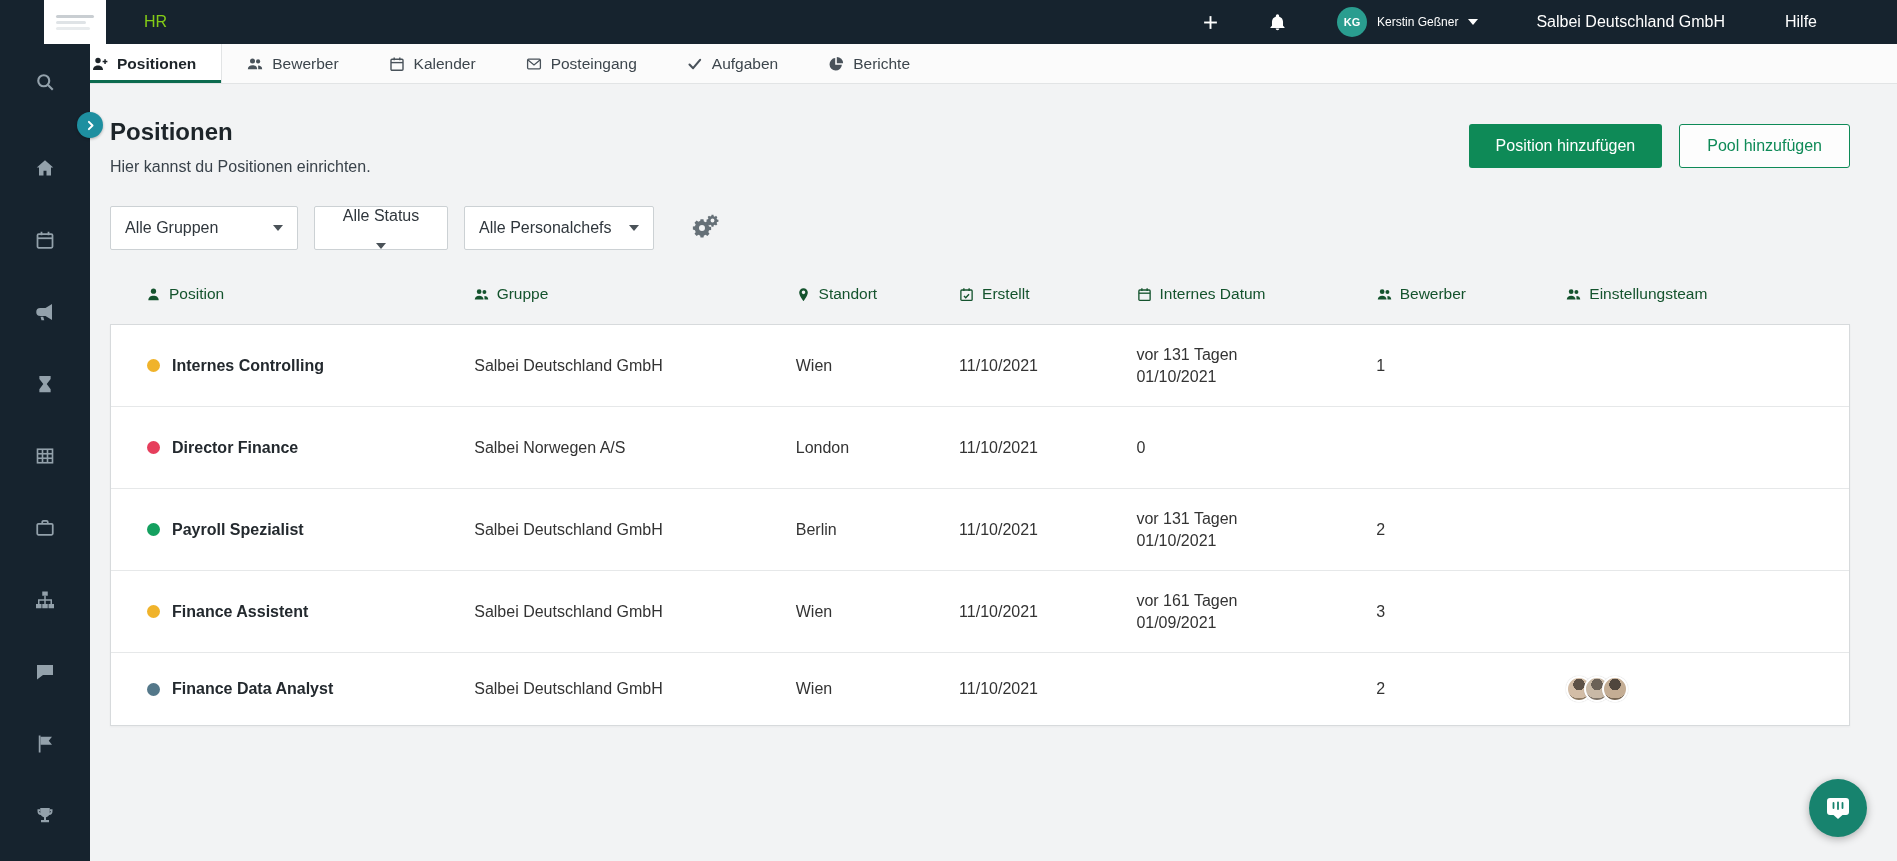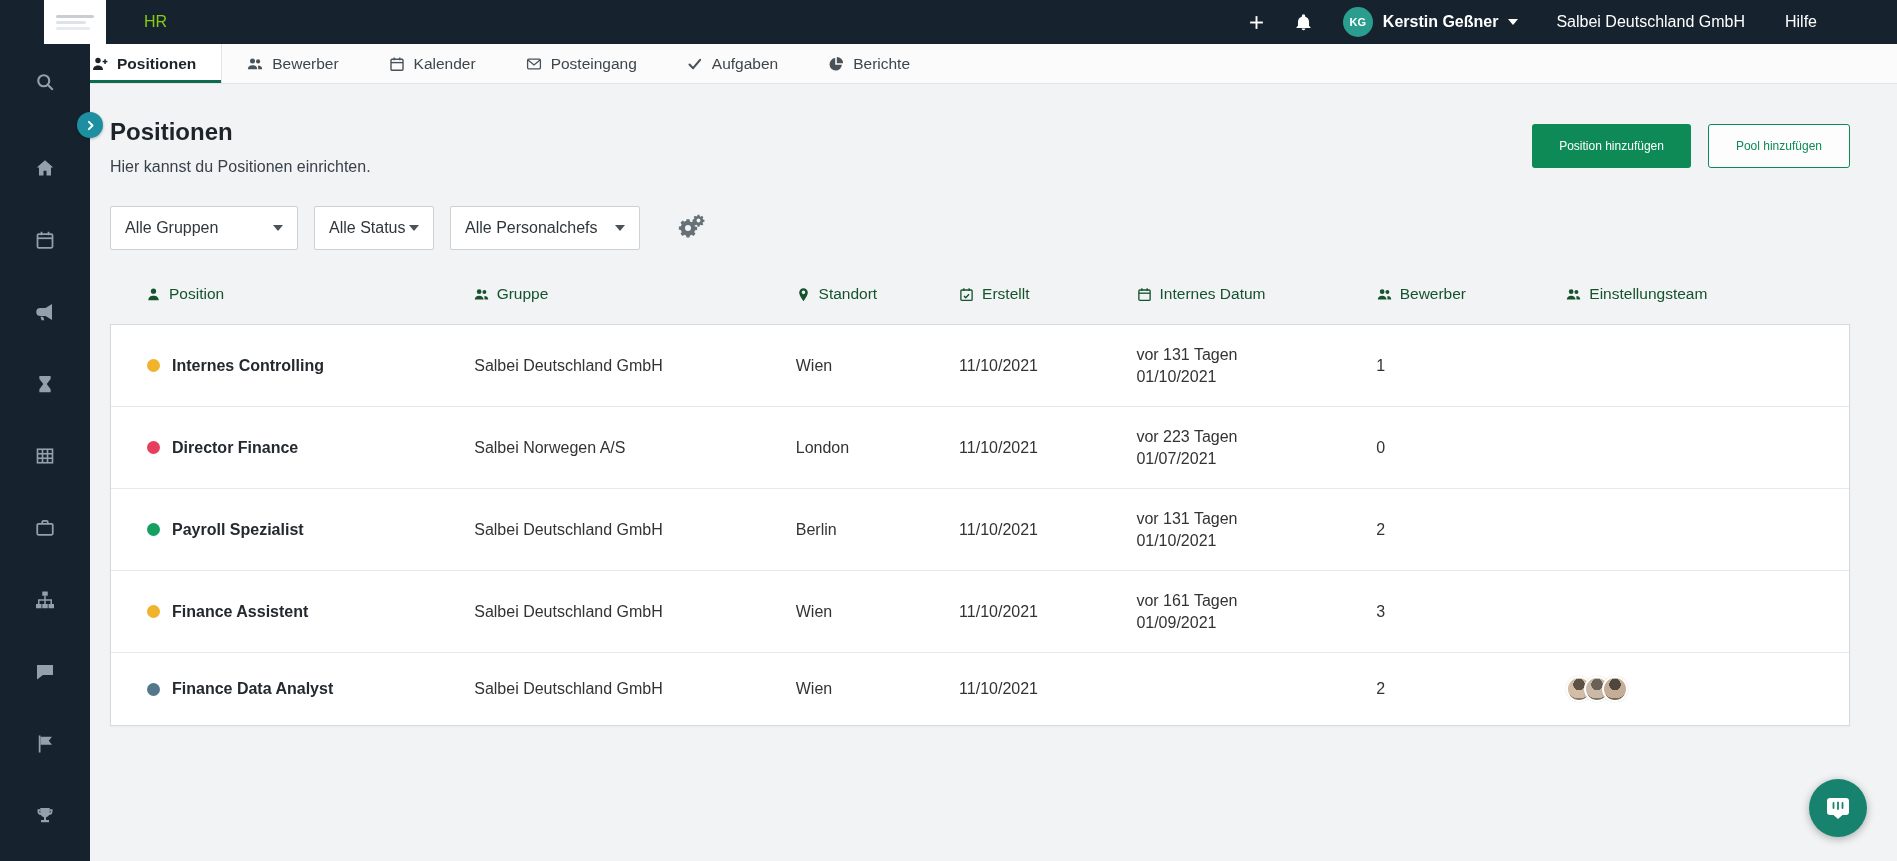--- a/index.html
+++ b/index.html
@@ -10,27 +10,27 @@
   
   .topbar { position: fixed; top: 0; left: 0; right: 0; height: 44px; background: #16232e;
             display: flex; align-items: center; z-index: 40; }
   .logo-box { width: 62px; height: 44px; background: #fff; margin-left: 44px;
               display: flex; align-items: center; justify-content: center; }
   .logo-mark { display: flex; flex-direction: column; gap: 3px; }
   .logo-mark i { display: block; width: 38px; height: 3px; background: #c9ced2; border-radius: 2px; }
   .logo-mark i:nth-child(2) { width: 30px; background: #dfe3e6; }
   .logo-mark i:nth-child(3) { width: 34px; background: #e8ebed; }
   .app-label { color: #84cc16; font-size: 16px; margin-left: 38px; }
-  .topbar-right { margin-left: auto; display: flex; align-items: flex-end; height: 100%; padding-right: 62px; }
+  .topbar-right { margin-left: auto; display: flex; align-items: flex-end; height: 100%; padding-right: 62px; gap: 20px; }
   .tb-icon-btn { color: #fff; height: 44px; padding: 0 15px; display: flex; align-items: center; }
   .tb-icon-btn .ic { width: 17px; height: 17px; display: block; }
   .user-menu { display: flex; align-items: center; gap: 10px; height: 44px; padding: 0 16px; color: #fff; }
   .avatar-initials { width: 30px; height: 30px; border-radius: 50%; background: #2a9d8f; color: #fff;
                      font-size: 11px; font-weight: 700; display: flex; align-items: center; justify-content: center; }
-  .user-name { font-size: 16px; font-weight: 700; }
+  .user-name { font-size: 12px; font-weight: 400; }
   .caret { width: 0; height: 0; border-left: 5px solid transparent; border-right: 5px solid transparent;
            border-top: 6px solid #4a5258; display: inline-block; }
   .caret-light { border-top-color: #fff; }
   .company-name { color: #fff; font-size: 16px; height: 44px; padding: 0 22px; }
   .help-link { color: #fff; font-size: 16px; height: 44px; padding: 0 18px; }
 
   
   .sidebar { position: fixed; top: 44px; left: 0; bottom: 0; width: 90px; background: #16232e; z-index: 30;
              display: flex; flex-direction: column; align-items: center; padding-top: 10px; }
   .side-item { width: 90px; height: 72px; display: flex; align-items: center; justify-content: center; color: #93a1ab; }
@@ -49,30 +49,30 @@
   .tab.active { background: #fff; font-weight: 700; color: #1d2429;
                 border-left: 1px solid #e2e4e5; border-right: 1px solid #e2e4e5;
                 box-shadow: inset 0 -3px 0 #0c6b4f; }
   .tab.active .tab-icon { color: #1d2429; }
 
   .content { padding: 34px 47px 0 44px; }
   .page-head { display: flex; justify-content: space-between; align-items: flex-start; }
   .page-title { font-size: 24px; font-weight: 700; color: #1d2429; margin-bottom: 12px; }
   .page-subtitle { font-size: 16px; color: #39424a; }
   .head-buttons { display: flex; gap: 17px; margin-top: 6px; }
-  .btn { height: 44px; border-radius: 3px; font-size: 12px; padding: 4px 27px; }
+  .btn { height: 44px; border-radius: 3px; font-size: 16px; padding: 4px 27px; }
   .btn-primary { background: #0e8a57; color: #fff; }
   .btn-secondary { background: #fdfdfd; color: #0e8a57; border: 1px solid #0e8a57; }
 
   
   .filter-bar { margin-top: 30px; display: flex; align-items: center; gap: 16px; }
   .select { height: 44px; background: #fff; border: 1px solid #ccd1d4; border-radius: 2px;
             display: flex; align-items: center; justify-content: space-between; padding: 0 14px;
             font-size: 16px; color: #2f363c; }
-  .sel-0 { width: 188px; } .sel-1 { width: 219px; } .sel-2 { width: 120px; } .sel-3 { width: 190px; align-items: center; }
+  .sel-0 { width: 188px; } .sel-1 { width: 219px; } .sel-2 { width: 134px; flex-direction: column; } .sel-3 { width: 190px; align-items: center; }
   .gears-btn { margin-left: 14px; color: #667077; position: relative; width: 36px; height: 36px;
                display: flex; align-items: center; justify-content: center; }
   .gear-main { width: 20px; height: 20px; display: block; }
   .gear-small { width: 13px; height: 13px; display: block; position: absolute; right: 1px; top: 4px; }
 
   
   .positions-table { margin-top: 28px; }
   .grid-cols { display: grid; grid-template-columns: 20.9% 18.5% 9.4% 10.2% 13.8% 10.9% 16.3%; }
   .table-header { align-items: center; height: 32px; font-weight: 400; font-size: 15.5px; color: #14532d; }
   .hcell { display: flex; align-items: center; gap: 8px; }
@@ -390,24 +390,20 @@
             <div class="cell c-team"></div>
           </div>
           <div class="trow grid-cols">
             <div class="cell c-pos">
               <span class="dot" style="background:#e63e5c"></span>
               <span class="pname">Director Finance</span>
             </div>
             <div class="cell">Salbei Norwegen A/S</div>
             <div class="cell">London</div>
             <div class="cell">11/10/2021</div>
-            <div class="cell c-int">
-              <div>vor 223 Tagen</div>
-              <div>01/07/2021</div>
-            </div>
             <div class="cell">0</div>
             <div class="cell c-team"></div>
           </div>
           <div class="trow grid-cols">
             <div class="cell c-pos">
               <span class="dot" style="background:#14a05f"></span>
               <span class="pname">Payroll Spezialist</span>
             </div>
             <div class="cell">Salbei Deutschland GmbH</div>
             <div class="cell">Berlin</div>

